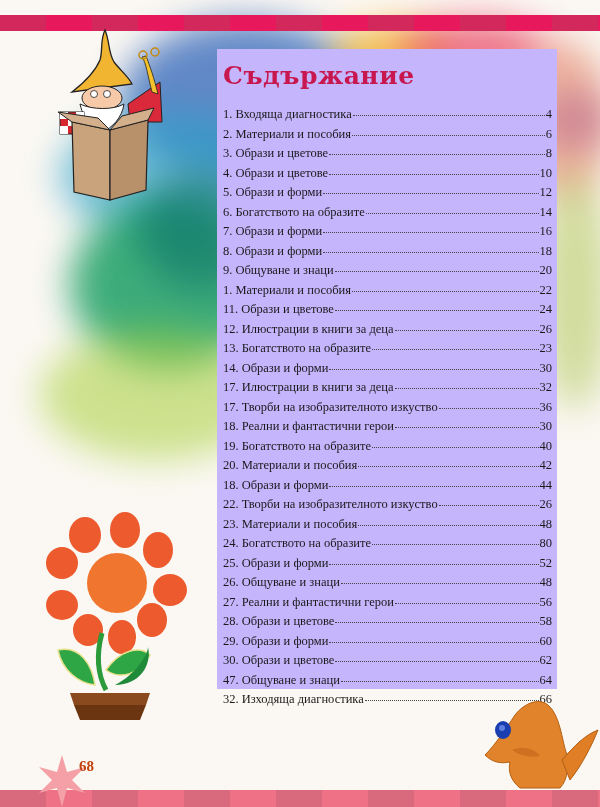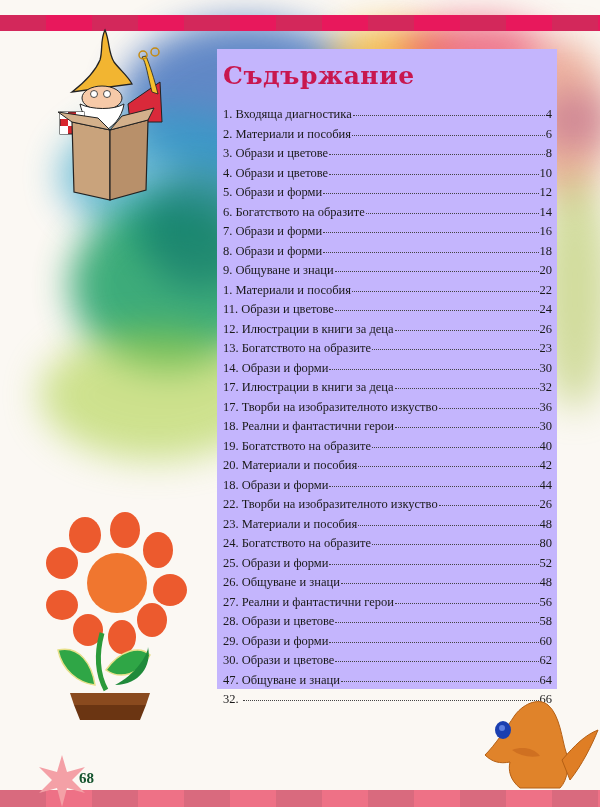--- a/index.html
+++ b/index.html
@@ -67,21 +67,21 @@
     .toc-page { text-align: right; }
 
     
     .gnome { position: absolute; left: 50px; top: 22px; width: 150px; height: 180px; }
     .flower { position: absolute; left: 40px; top: 505px; width: 160px; height: 215px; }
     .creature { position: absolute; left: 470px; top: 690px; width: 130px; height: 100px; }
 
     .page-star { position: absolute; left: 37px; top: 755px; width: 50px; height: 52px; }
     .page-number {
       position: absolute; left: 79px; top: 758px;
-      font-family: "Liberation Serif", serif; font-weight: bold; font-size: 15px; color: #14532d; margin-top: 12px;
+      font-family: "Liberation Serif", serif; font-weight: bold; font-size: 15px; color: #c2410c;
     }
   </style>
 </head>
 <body>
 
 <div>
   <div class="wash wash-blue"></div>
   <div class="wash wash-cyan"></div>
   <div class="wash wash-green"></div>
   <div class="wash wash-teal"></div>
@@ -301,20 +301,21 @@
         <span class="toc-page">62</span>
       </li>
     <li class="toc-row">
         <span class="toc-num">47.</span>
         <span class="toc-label">Общуване и знаци</span>
         <span class="toc-dots"></span>
         <span class="toc-page">64</span>
       </li>
     <li class="toc-row">
         <span class="toc-num">32.</span>
+        <span class="toc-label">Изходяща диагностика</span>
         <span class="toc-dots"></span>
         <span class="toc-page">66</span>
       </li>
   </ul>
 </div>
 
 <svg class="flower" viewBox="0 0 160 215">
   <g fill="#ec5a2e">
     <ellipse cx="45" cy="30" rx="16" ry="18"></ellipse>
     <ellipse cx="85" cy="25" rx="15" ry="18"></ellipse>

